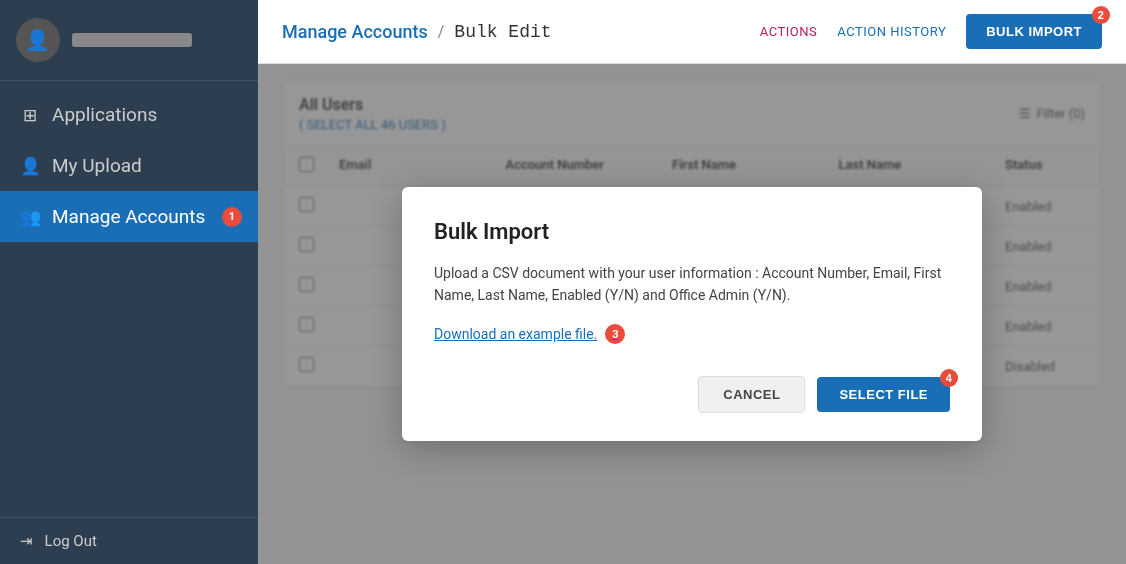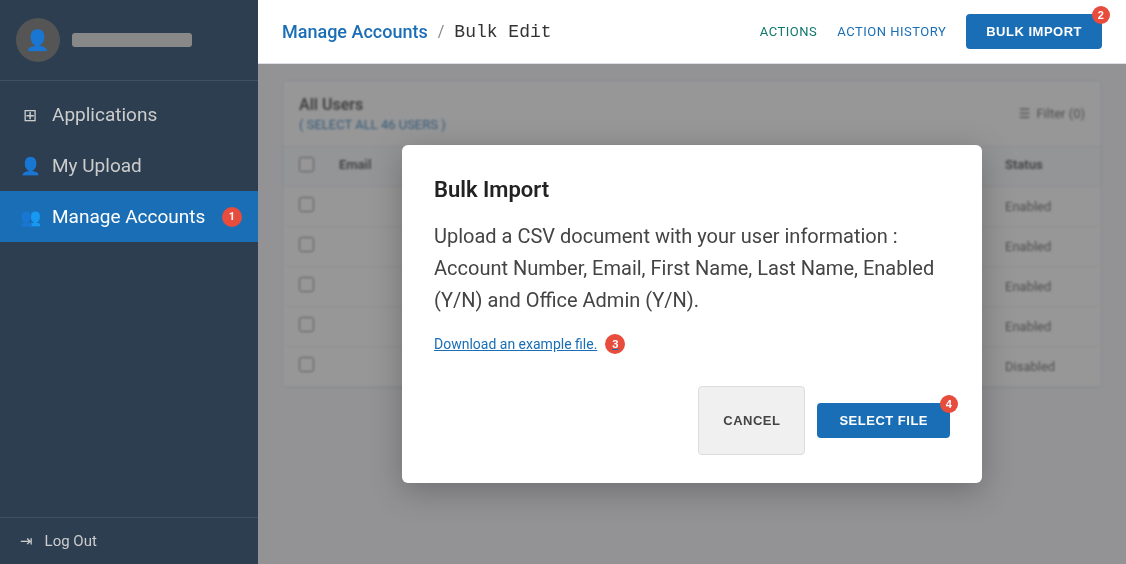--- a/index.html
+++ b/index.html
@@ -125,21 +125,21 @@
       color: #333;
       font-weight: 500;
       font-family: Liberation Mono, monospace;
     }
     .header-actions {
       display: flex;
       align-items: center;
       gap: 20px;
     }
     .action-link {
-      color: #0f766e;
+      color: #be185d;
       font-size: 13px;
       letter-spacing: 0.5px;
       cursor: pointer;
       text-transform: uppercase;
     }
     .action-link.blue { color: #1a6eb5; }
     .bulk-import-btn {
       background: #1a6eb5;
       color: white;
       border: none;
@@ -253,21 +253,21 @@
       box-shadow: 0 8px 32px rgba(0,0,0,0.25);
       position: relative;
     }
     .modal-title {
       font-size: 22px;
       font-weight: 600;
       color: #222;
       margin-bottom: 18px;
     }
     .modal-body {
-      font-size: 20px;
+      font-size: 14px;
       color: #444;
       line-height: 1.6;
       margin-bottom: 18px;
     }
     .modal-download-link {
       color: #1a6eb5;
       text-decoration: underline;
       font-size: 14px;
       cursor: pointer;
       display: inline-flex;
@@ -278,21 +278,21 @@
     .modal-actions {
       display: flex;
       justify-content: flex-end;
       gap: 12px;
       align-items: center;
     }
     .cancel-btn {
       background: #f0f0f0;
       color: #444;
       border: 1px solid #ddd;
-      padding: 26px 24px;
+      padding: 10px 24px;
       border-radius: 4px;
       font-size: 13px;
       font-weight: 600;
       letter-spacing: 0.5px;
       cursor: pointer;
       text-transform: uppercase;
       text-align: right;
     }
     .select-file-btn {
       background: #1a6eb5;

